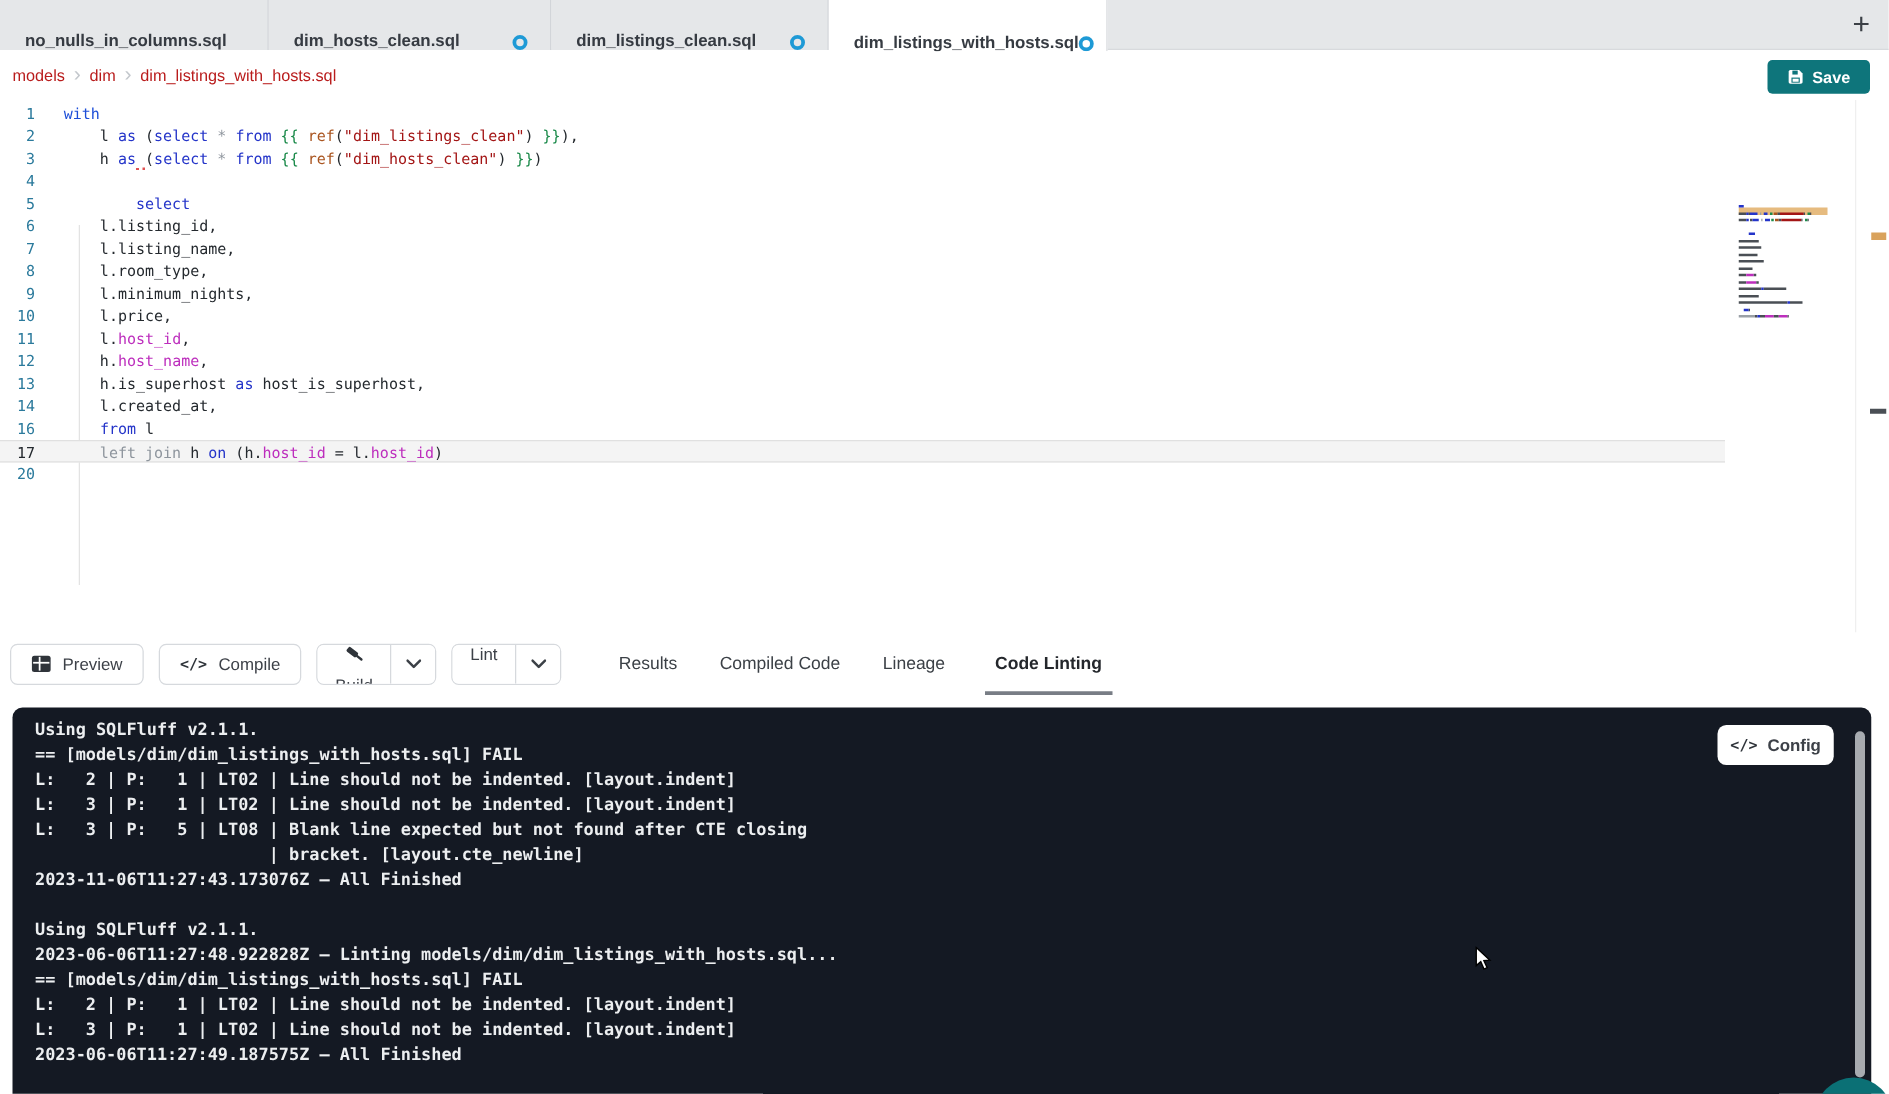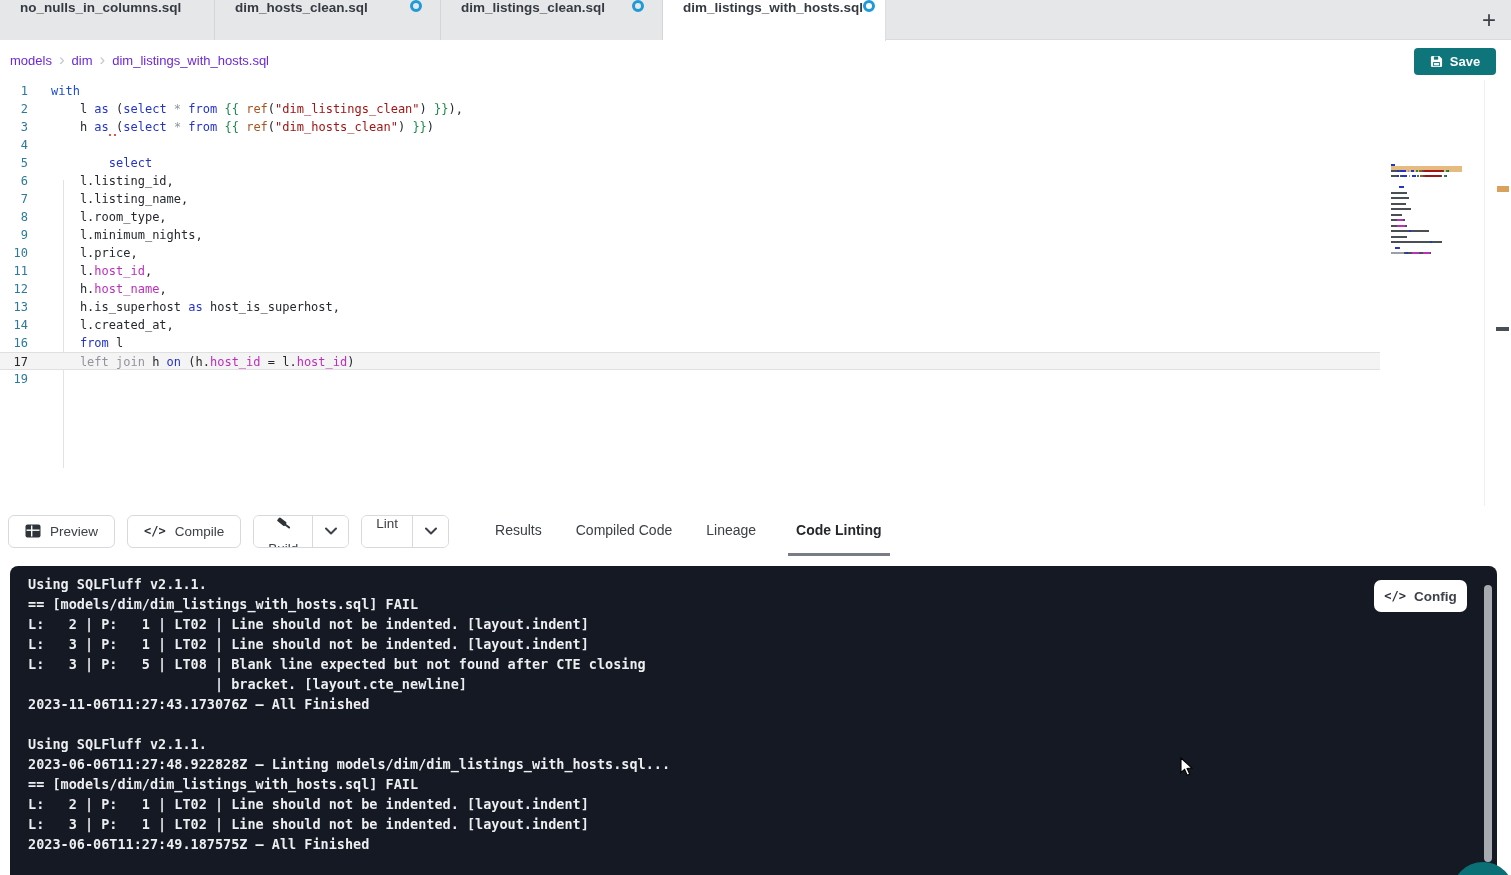--- a/index.html
+++ b/index.html
@@ -3,35 +3,35 @@
 <meta charset="utf-8">
 <style>
   * { margin:0; padding:0; box-sizing:border-box; }
   html,body { width:1511px; height:875px; overflow:hidden; background:#fff;
     font-family:"Liberation Sans", sans-serif; }
   .stage { position:relative; width:1511px; height:875px; background:#fff; }
 
   
   .tabbar { position:absolute; left:0; top:0; width:1511px; height:40px;
     background:#e5e7e9; border-bottom:1px solid #d8dadd; display:flex; }
-  .tab { height:40px; display:flex; align-items:flex-start; padding:0 18px 0 20px;
+  .tab { height:40px; display:flex; align-items:flex-end; padding:0 18px 0 20px;
     border-right:1px solid #d2d5d9; font-size:13.5px; font-weight:600; color:#363b42;
     background:#e5e7e9; cursor:pointer; position:relative; }
   .tab.active { background:#fff; height:41px; border-right:1px solid #dcdee1; }
   .tab-label { white-space:nowrap; }
   .dot { width:12px; height:12px; border-radius:50%; border:3.5px solid #1e9ad6;
     margin-left:auto; flex:0 0 auto; }
   .plus { position:absolute; right:8px; top:6px; width:28px; height:28px;
     font-size:24px; font-weight:300; color:#3b4046; display:flex;
     align-items:center; justify-content:center; cursor:pointer; }
 
   
   .crumbrow { position:absolute; left:0; top:41px; width:1511px; height:39px; background:#fff; }
   .crumbs { position:absolute; left:10px; top:0; height:39px; display:flex; align-items:center; }
-  .crumb { font-size:13px; color:#6d28d9; }
+  .crumb { font-size:13px; color:#b91c1c; }
   .sep { font-size:17px; color:#c3c7cc; margin:0 7px; line-height:1; transform:translateY(-1px); }
   .savebtn { position:absolute; right:15px; top:7px; width:82px; height:27px;
     background:#0e757b; border:none; border-radius:4px; color:#fff; font-size:13px;
     font-weight:600; display:flex; align-items:center; justify-content:center; gap:7px;
     cursor:pointer; font-family:"Liberation Sans",sans-serif; }
 
   
   .editor { position:absolute; left:0; top:80px; width:1511px; height:426px; background:#fff; }
   .lines { position:absolute; left:0; top:2px; }
   .row { display:flex; height:18px; line-height:18px; width:1380px;
@@ -150,21 +150,21 @@
         <div class="row"><span class="ln">7</span><span class="code"><span style="color: rgb(36, 41, 46);">    l.listing_name,</span></span></div>
         <div class="row"><span class="ln">8</span><span class="code"><span style="color: rgb(36, 41, 46);">    l.room_type,</span></span></div>
         <div class="row"><span class="ln">9</span><span class="code"><span style="color: rgb(36, 41, 46);">    l.minimum_nights,</span></span></div>
         <div class="row"><span class="ln">10</span><span class="code"><span style="color: rgb(36, 41, 46);">    l.price,</span></span></div>
         <div class="row"><span class="ln">11</span><span class="code"><span style="color: rgb(36, 41, 46);">    l.</span><span style="color: rgb(189, 46, 189);">host_id</span><span style="color: rgb(36, 41, 46);">,</span></span></div>
         <div class="row"><span class="ln">12</span><span class="code"><span style="color: rgb(36, 41, 46);">    h.</span><span style="color: rgb(189, 46, 189);">host_name</span><span style="color: rgb(36, 41, 46);">,</span></span></div>
         <div class="row"><span class="ln">13</span><span class="code"><span style="color: rgb(36, 41, 46);">    h.is_superhost </span><span style="color: rgb(36, 52, 201);">as</span><span style="color: rgb(36, 41, 46);"> host_is_superhost,</span></span></div>
         <div class="row"><span class="ln">14</span><span class="code"><span style="color: rgb(36, 41, 46);">    l.created_at,</span></span></div>
         <div class="row"><span class="ln">16</span><span class="code"><span style="color: rgb(36, 41, 46);">    </span><span style="color: rgb(36, 52, 201);">from</span><span style="color: rgb(36, 41, 46);"> l</span></span></div>
         <div class="row cur"><span class="ln">17</span><span class="code"><span style="color: rgb(142, 149, 157);">    left join </span><span style="color: rgb(36, 41, 46);">h </span><span style="color: rgb(36, 52, 201);">on</span><span style="color: rgb(36, 41, 46);"> (h.</span><span style="color: rgb(189, 46, 189);">host_id</span><span style="color: rgb(36, 41, 46);"> = l.</span><span style="color: rgb(189, 46, 189);">host_id</span><span style="color: rgb(36, 41, 46);">)</span></span></div>
-        <div class="row"><span class="ln">19</span><span class="code"></span></div>
+        <div class="row"><span class="ln">20</span><span class="code"></span></div>
       </div>
     <div class="edge-line"></div>
     <div class="mm-hl"></div>
     <div class="minimap" id="minimap">
         <div class="mm-row">
           <span style="width: 3.8px; background: rgb(36, 52, 201);"></span>
         </div>
         <div class="mm-row">
           <span style="width: 5.7px; background: rgb(74, 79, 85);"></span>
           <span style="width: 1.9px; background: rgb(36, 52, 201);"></span>

